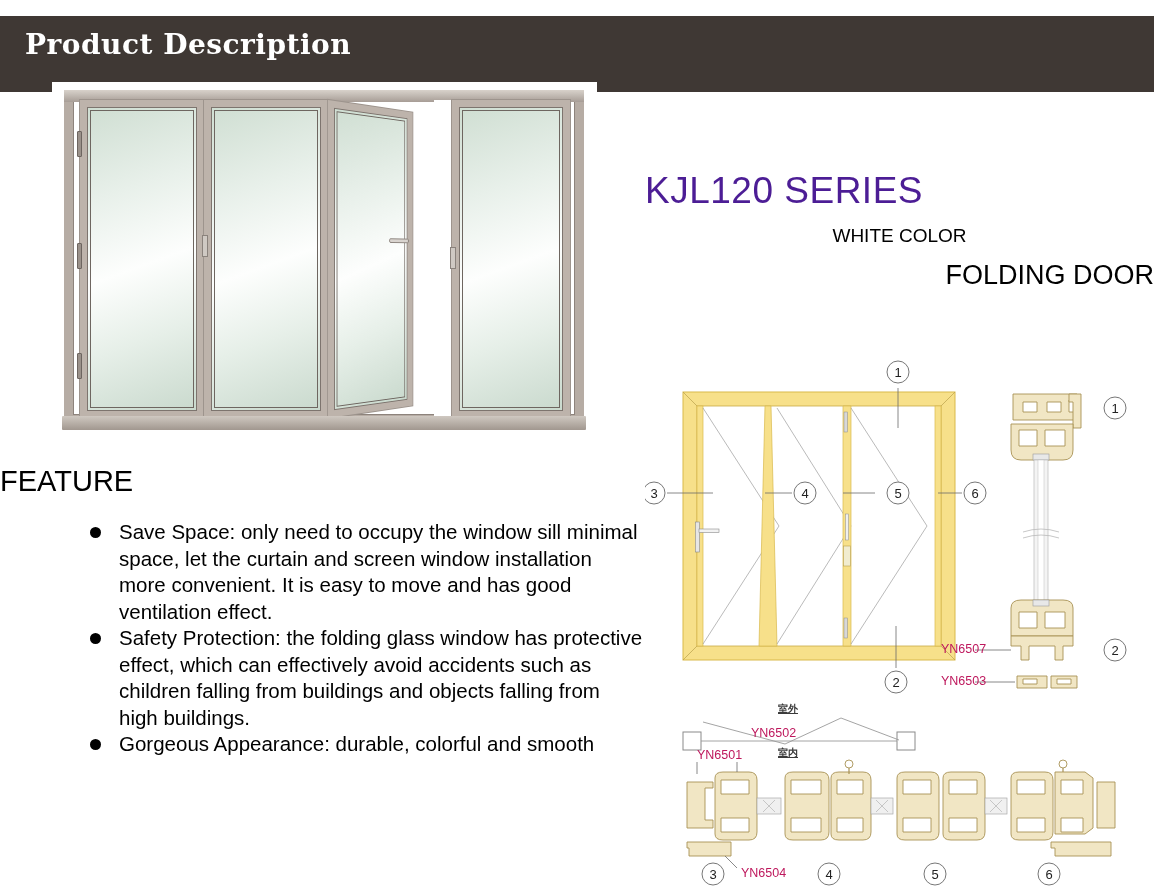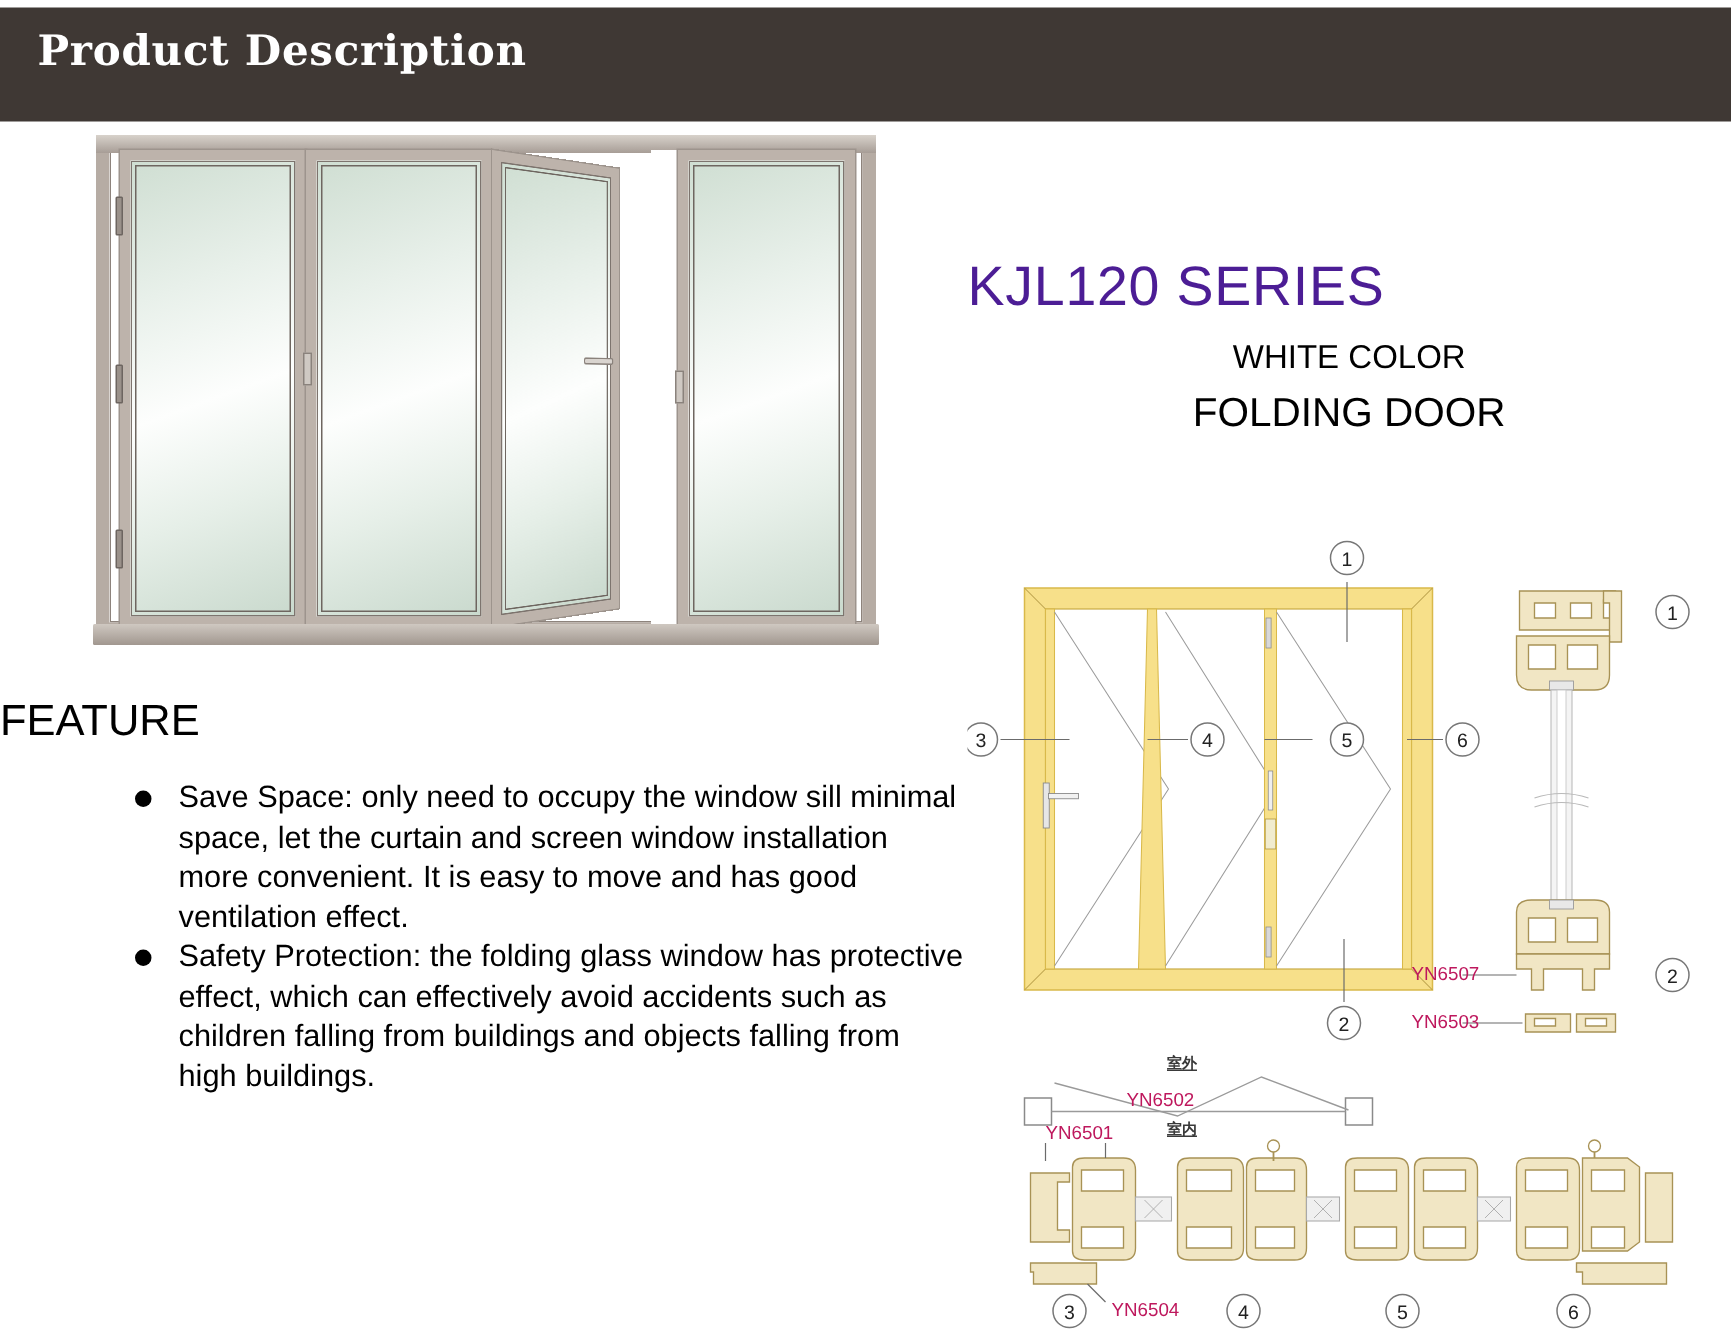--- a/index.html
+++ b/index.html
@@ -8,21 +8,21 @@
   body {
     width:1154px; height:894px;
     background:#ffffff;
     font-family:"Liberation Sans", sans-serif;
     overflow:hidden;
     position:relative;
   }
 
   
   .header-bar{
-    position:absolute; left:0; top:5px; width:1154px; height:76px;
+    position:absolute; left:0; top:16px; width:1154px; height:76px;
     background:#3f3834;
     text-align:center;
   }
   .header-bar .title{
     position:absolute; left:25px; top:12px;
     font-family:"DejaVu Serif", serif;
     font-weight:bold; font-size:28px; color:#ffffff;
     letter-spacing:0.5px;
   }
 
@@ -111,24 +111,24 @@
   
   .right-col{
     position:absolute; left:645px; top:60px; width:509px; height:834px;
   }
   .series-title{
     position:absolute; left:0; top:110px; width:509px; text-align:left;
     font-size:37px; color:#4c1d95; letter-spacing:0.5px;
   }
   .series-sub1{
     position:absolute; left:0; top:165px; width:509px; text-align:center;
-    font-size:22px; color:#000;
+    font-size:19px; color:#000;
   }
   .series-sub2{
-    position:absolute; left:0; top:200px; width:509px; text-align:center;
+    position:absolute; left:0; top:200px; width:509px; text-align:right;
     font-size:27px; color:#000;
   }
 
   
   .tech{
     position:absolute; left:0; top:290px; width:509px; height:544px;
   }
   .tech svg{ display:block; }
 
   .cn-label{
@@ -185,20 +185,24 @@
   <div class="feature-head">FEATURE</div>
 
   <ul class="features">
     <li>
       <span class="dot"></span>
       <span>Save Space: only need to occupy the window sill minimal space, let the curtain and screen window installation more convenient. It is easy to move and has good ventilation effect.</span>
     </li>
     <li>
       <span class="dot"></span>
       <span>Safety Protection: the folding glass window has protective effect, which can effectively avoid accidents such as children falling from buildings and objects falling from high buildings.</span>
+    </li>
+    <li>
+      <span class="dot"></span>
+      <span>Gorgeous Appearance: durable, colorful and smooth</span>
     </li>
   </ul>
 </div>
 
 <div class="right-col">
 
   <div class="series-title">KJL120 SERIES</div>
   <div class="series-sub1">WHITE COLOR</div>
   <div class="series-sub2">FOLDING DOOR</div>
 

